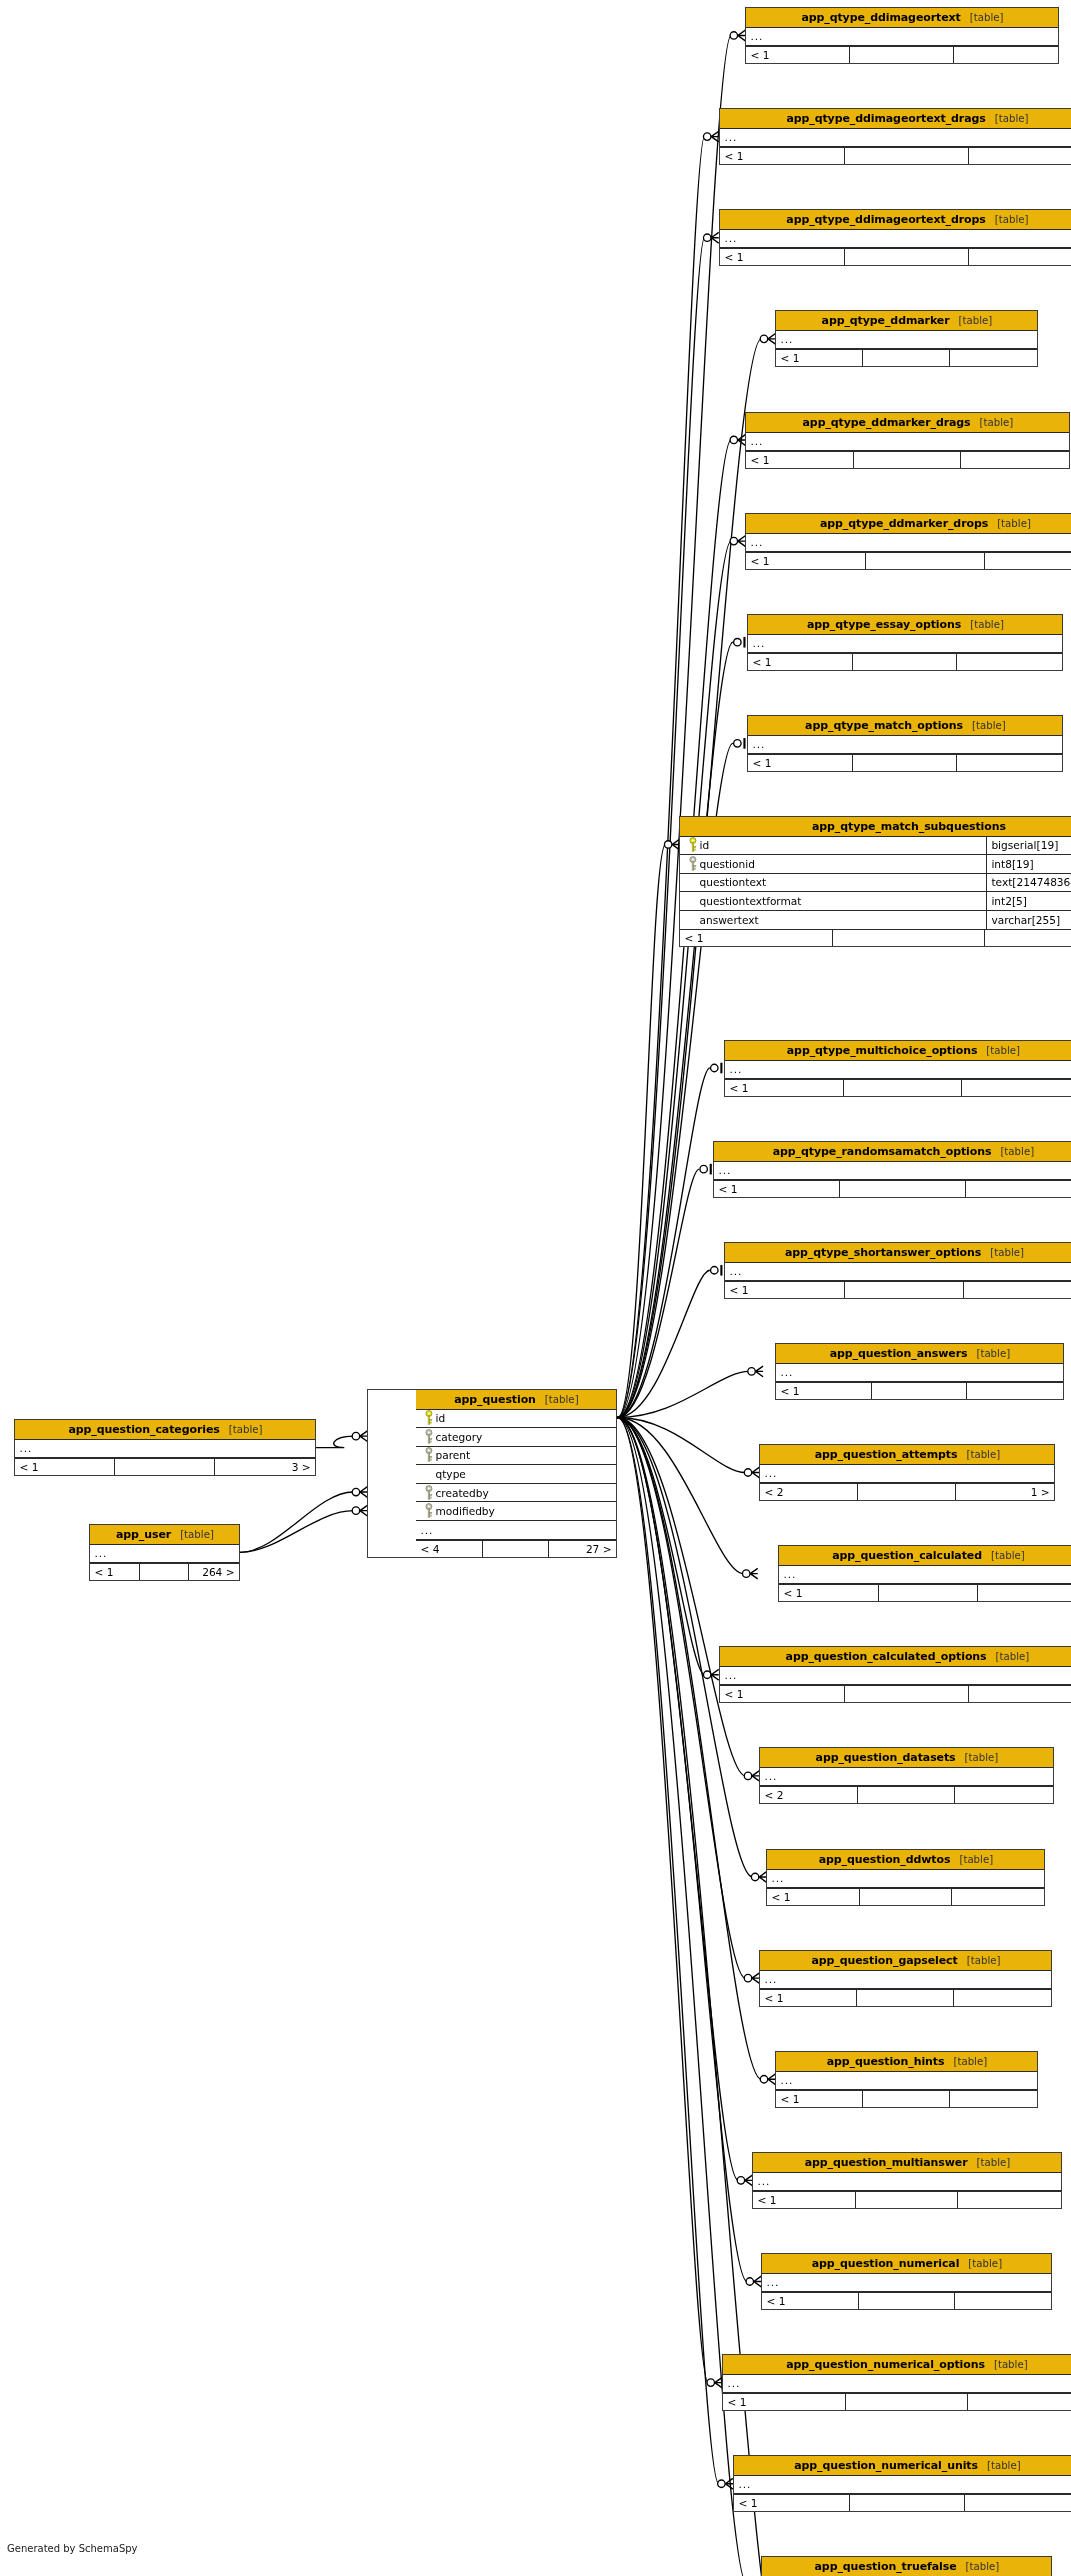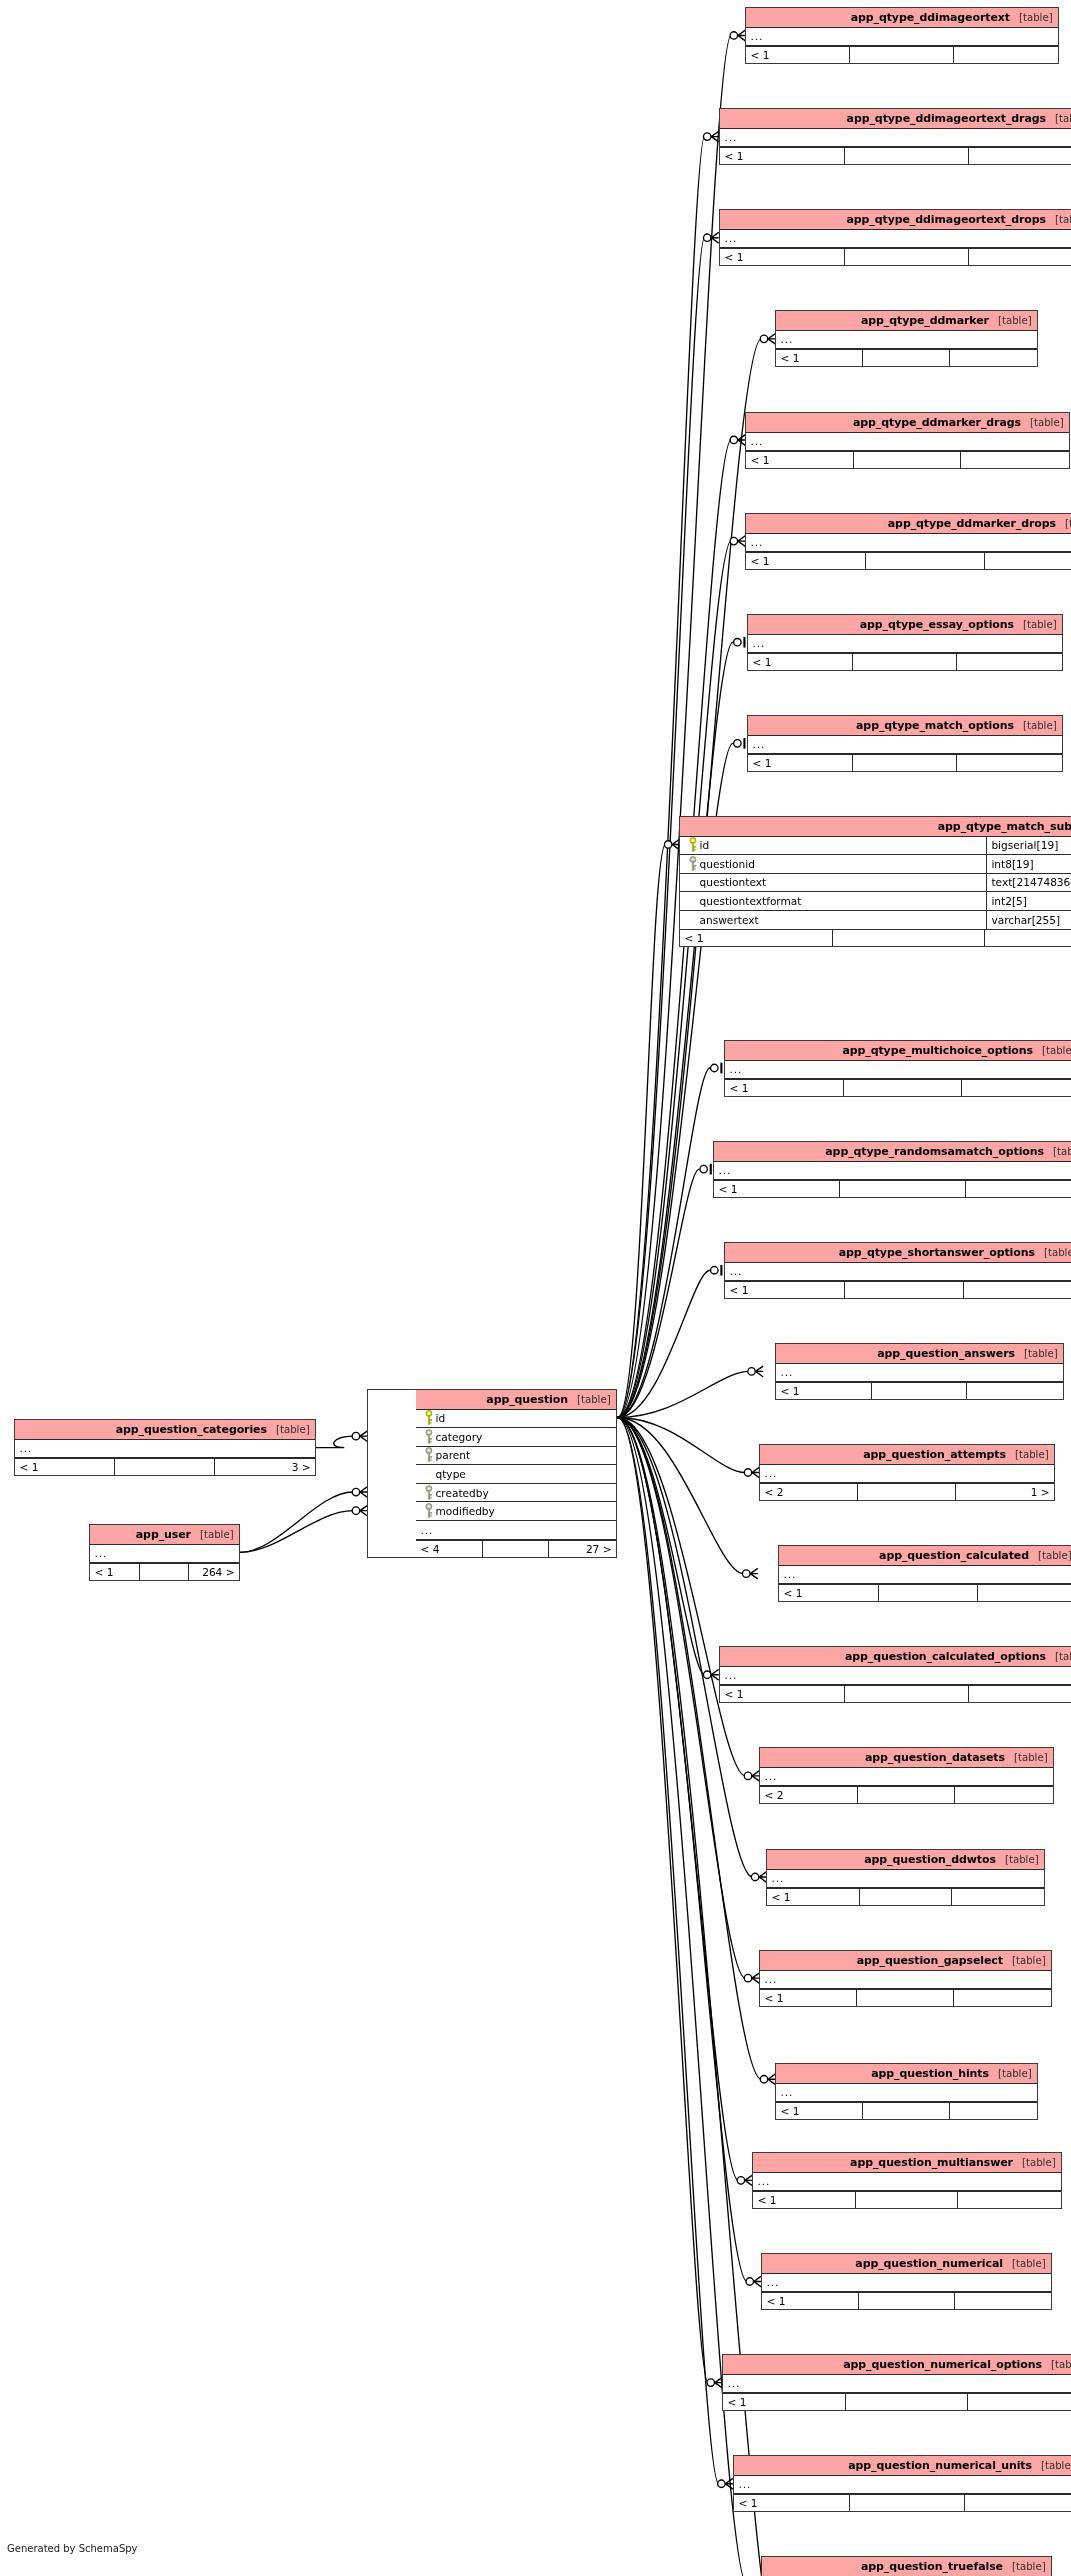--- a/index.html
+++ b/index.html
@@ -29,22 +29,22 @@
   .node {
     position: absolute;
     box-sizing: border-box;
     border: 0.9px solid #3b3b3b;
     background: #ffffff;
     z-index: 5;
   }
   .node-title {
     display: flex;
     align-items: center;
-    justify-content: flex-end;
-    background: #fca5a5;
+    justify-content: center;
+    background: #eab308;
     border-bottom: 0.9px solid #2a2a2a;
     box-sizing: border-box;
     height: 19.5px;
     padding: 0 5.3px 0 6.2px;
   }
   .tbl-name {
     font-weight: bold;
     font-size: 11px;
     color: #000;
     letter-spacing: -0.1px;
@@ -601,21 +601,21 @@
         </div>
         <div class="node-body">
           <div class="ellipsis-row">...</div>
         </div>
         <div class="footer-row">
           <span class="footer-cell fc-left">&lt; 1</span>
           <span class="footer-cell fc-mid"></span>
           <span class="footer-cell fc-right"></span>
         </div>
       </div>
-      <div class="node" style="left: 775px; top: 2051px; width: 263px; margin-top: 12px;">
+      <div class="node" style="left: 775px; top: 2051px; width: 263px;">
         <div class="node-title">
           <span class="tbl-name">app_question_hints</span>
           <span class="tbl-tag">[table]</span>
         </div>
         <div class="node-body">
           <div class="ellipsis-row">...</div>
         </div>
         <div class="footer-row">
           <span class="footer-cell fc-left">&lt; 1</span>
           <span class="footer-cell fc-mid"></span>

